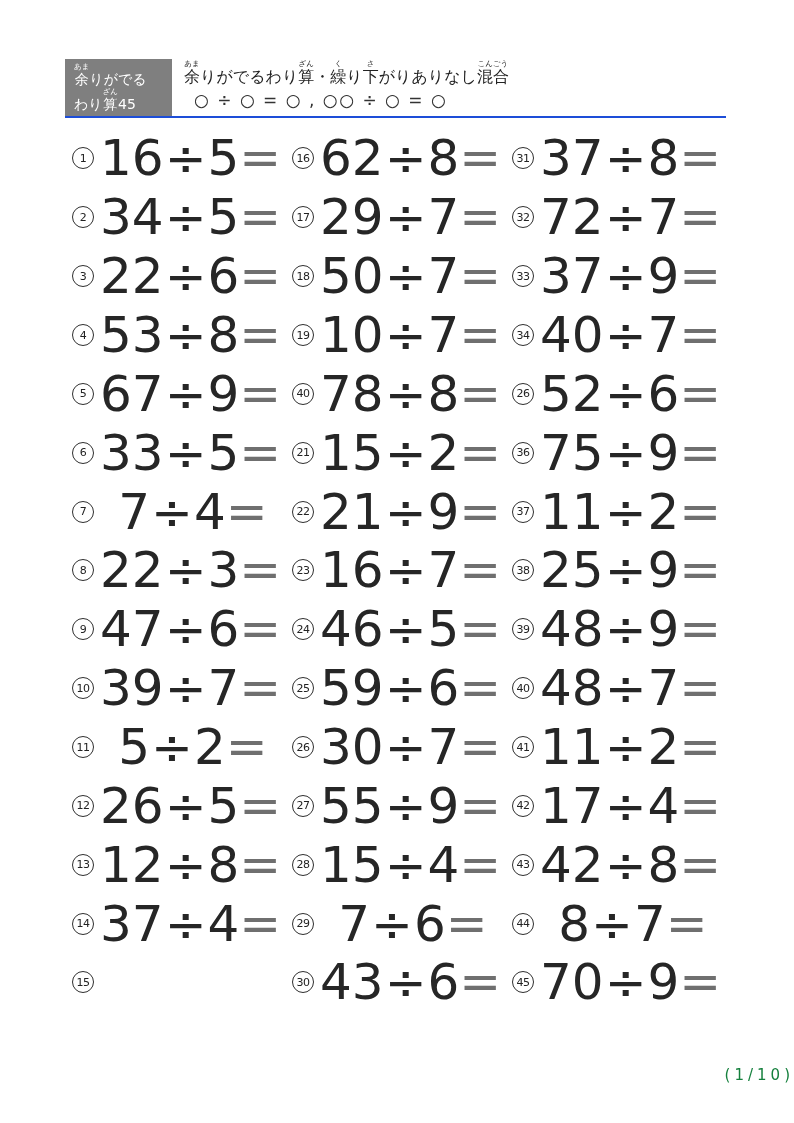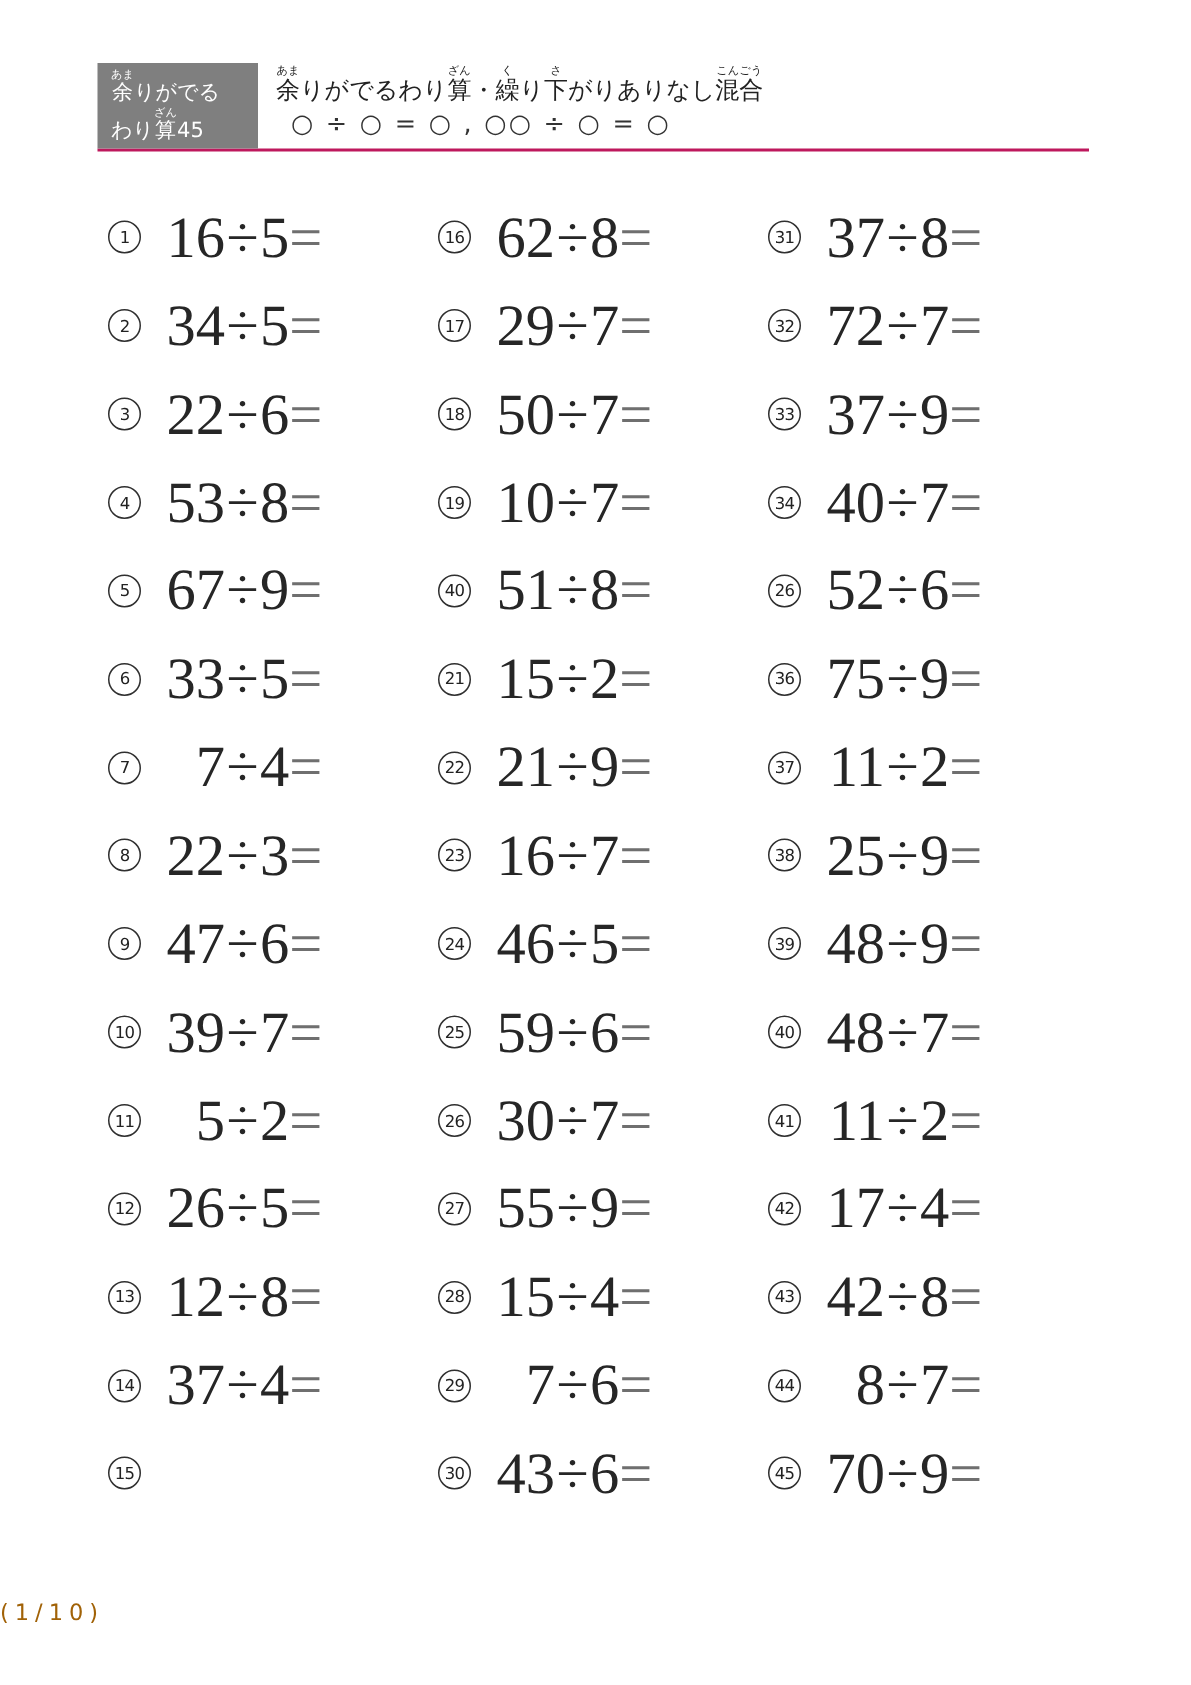--- a/index.html
+++ b/index.html
@@ -3,22 +3,22 @@
 <meta charset="utf-8">
 <style>
   html, body { margin:0; padding:0; background:#fff; }
   .page {
     position:relative; width:794px; height:1123px; background:#ffffff;
     font-family:"DejaVu Sans", sans-serif; overflow:hidden;
   }
 
   
   .header {
-    position:absolute; left:65px; top:42px; width:661px; height:57px;
-    border-bottom:2px solid #be185d;
+    position:absolute; left:65px; top:59px; width:661px; height:57px;
+    border-bottom:2px solid #1d4ed8;
   }
   .badge {
     position:absolute; left:0; top:0; width:107px; height:57px;
     background:#7f7f7f; color:#ffffff; box-sizing:border-box;
     display:flex; flex-direction:column; justify-content:center;
     padding-left:9px; row-gap:1px;
   }
   .badge-line { font-size:14px; line-height:1.05; white-space:nowrap; }
   .header-body { margin-left:119px; padding-top:1px; }
   .title { font-size:16px; color:#222; white-space:nowrap; }
@@ -37,29 +37,29 @@
   .problems-grid { position:absolute; left:72px; top:129px; width:655px; height:885px; }
   .col { position:absolute; top:0; width:212px; }
   .col-0 { left:0; } .col-1 { left:220px; } .col-2 { left:440px; }
   .problem-row { height:58.86px; display:flex; align-items:center; }
   .num-circle {
     width:22px; height:22px; box-sizing:border-box; flex-shrink:0;
     border:1.5px solid #2f2f2f; border-radius:50%;
     display:flex; align-items:center; justify-content:center;
     font-size:11px; letter-spacing:-0.5px; color:#222; margin-right:6px;
   }
-  .expr { font-size:39px; line-height:1; color:#262626; white-space:nowrap;font-family:Liberation Serif, serif; }
+  .expr { font-size:50px; line-height:1; color:#262626; white-space:nowrap; }
   .dividend { display:inline-block; min-width:50px; text-align:right; }
   .op-divide { padding:0 1px; }
   .equals { color:#6f6f6f; }
 
   
   .footer {
-    position:absolute; left:0; top:1066px; width:794px; text-align:left;
-    font-size:15px; letter-spacing:4px; color:#a16207;
+    position:absolute; left:0; top:1066px; width:794px; text-align:right;
+    font-size:15px; letter-spacing:4px; color:#15803d;
   }
 </style>
 </head>
 <body>
 
 <div class="page">
 
   <div class="header">
     <div class="badge">
       <div class="badge-line"><span class="rb">
@@ -187,21 +187,21 @@
         <div class="problem-row">
           <span class="num-circle">18</span>
           <span class="expr"><span class="dividend">50</span><span class="op-divide">÷</span><span>7</span><span class="equals">=</span></span>
         </div>
         <div class="problem-row">
           <span class="num-circle">19</span>
           <span class="expr"><span class="dividend">10</span><span class="op-divide">÷</span><span>7</span><span class="equals">=</span></span>
         </div>
         <div class="problem-row">
           <span class="num-circle">40</span>
-          <span class="expr"><span class="dividend">51</span><span class="op-divide">÷</span><span>8</span><span class="equals">=</span></span>
+          <span class="expr"><span class="dividend">78</span><span class="op-divide">÷</span><span>8</span><span class="equals">=</span></span>
         </div>
         <div class="problem-row">
           <span class="num-circle">21</span>
           <span class="expr"><span class="dividend">15</span><span class="op-divide">÷</span><span>2</span><span class="equals">=</span></span>
         </div>
         <div class="problem-row">
           <span class="num-circle">22</span>
           <span class="expr"><span class="dividend">21</span><span class="op-divide">÷</span><span>9</span><span class="equals">=</span></span>
         </div>
         <div class="problem-row">

